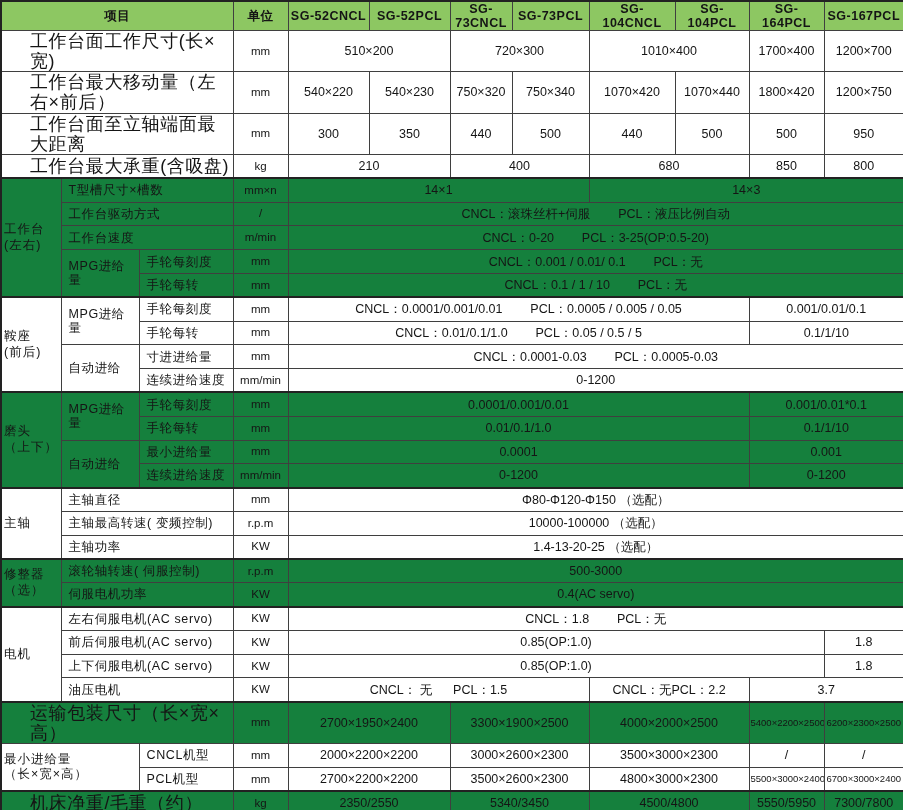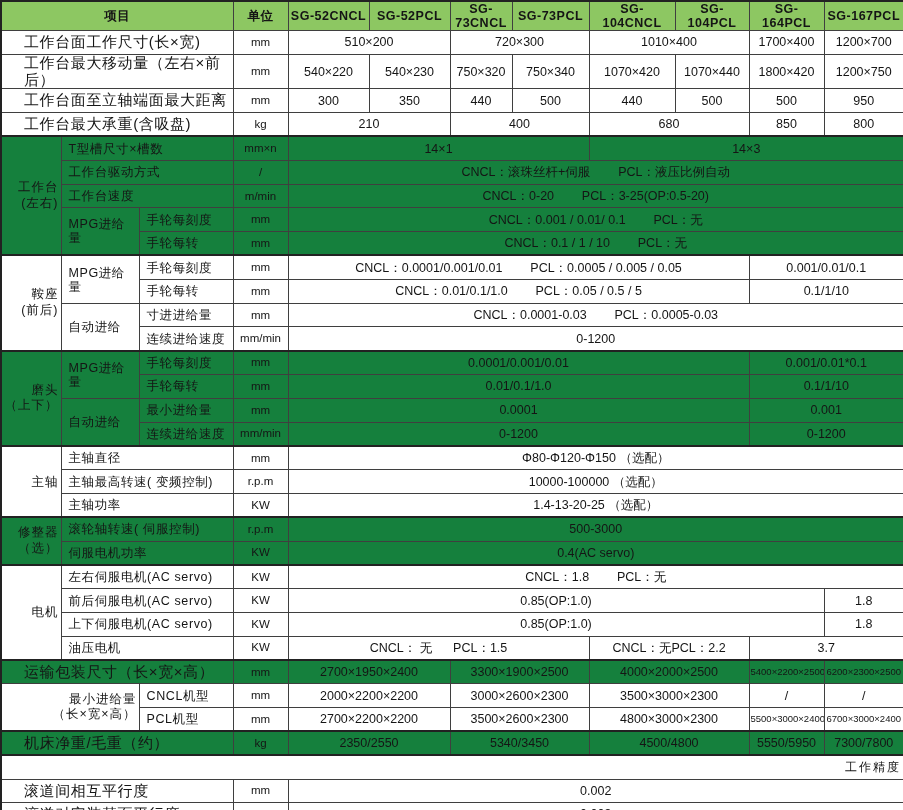--- a/index.html
+++ b/index.html
@@ -2,23 +2,23 @@
 <html><head>
 <meta charset="utf-8">
 <style>
   html,body{margin:0;padding:0;background:#fff}
   table.spec{border-collapse:collapse;table-layout:fixed;width:903px;height:810px;
     font-family:"Liberation Sans","DejaVu Sans",sans-serif;color:#151515;border:2px solid #222}
   td,th{border:1px solid #3f3f3f;overflow:hidden;padding:0 2px;line-height:1.12;vertical-align:middle}
   thead tr{height:25px}
   tbody tr{height:23.8px}
   th{background:#8dc762;font-size:12.5px;font-weight:bold;letter-spacing:.5px;text-align:center}
-  .lbl{text-align:left;padding-left:22px;font-size:15px;letter-spacing:.6px}
+  .lbl{text-align:left;padding-left:28px;font-size:18px;letter-spacing:.6px}
   .sub{text-align:left;padding-left:7px;font-size:12.5px;letter-spacing:.6px}
-  .g{text-align:right;font-size:12.5px;letter-spacing:1px}
+  .g{text-align:left;font-size:12.5px;letter-spacing:1px}
   .g div{line-height:1.25}
   .u{text-align:center;font-size:11.5px}
   .v{text-align:center;font-size:12.5px;white-space:pre}
   .small{font-size:9.5px;letter-spacing:0;padding:4px 1px}
   .mint{background:#15803d}
   tr.sec td{border-top:2px solid #222}
   .title{text-align:right;font-size:12px;letter-spacing:2px}
 </style>
 </head>
 <body>

